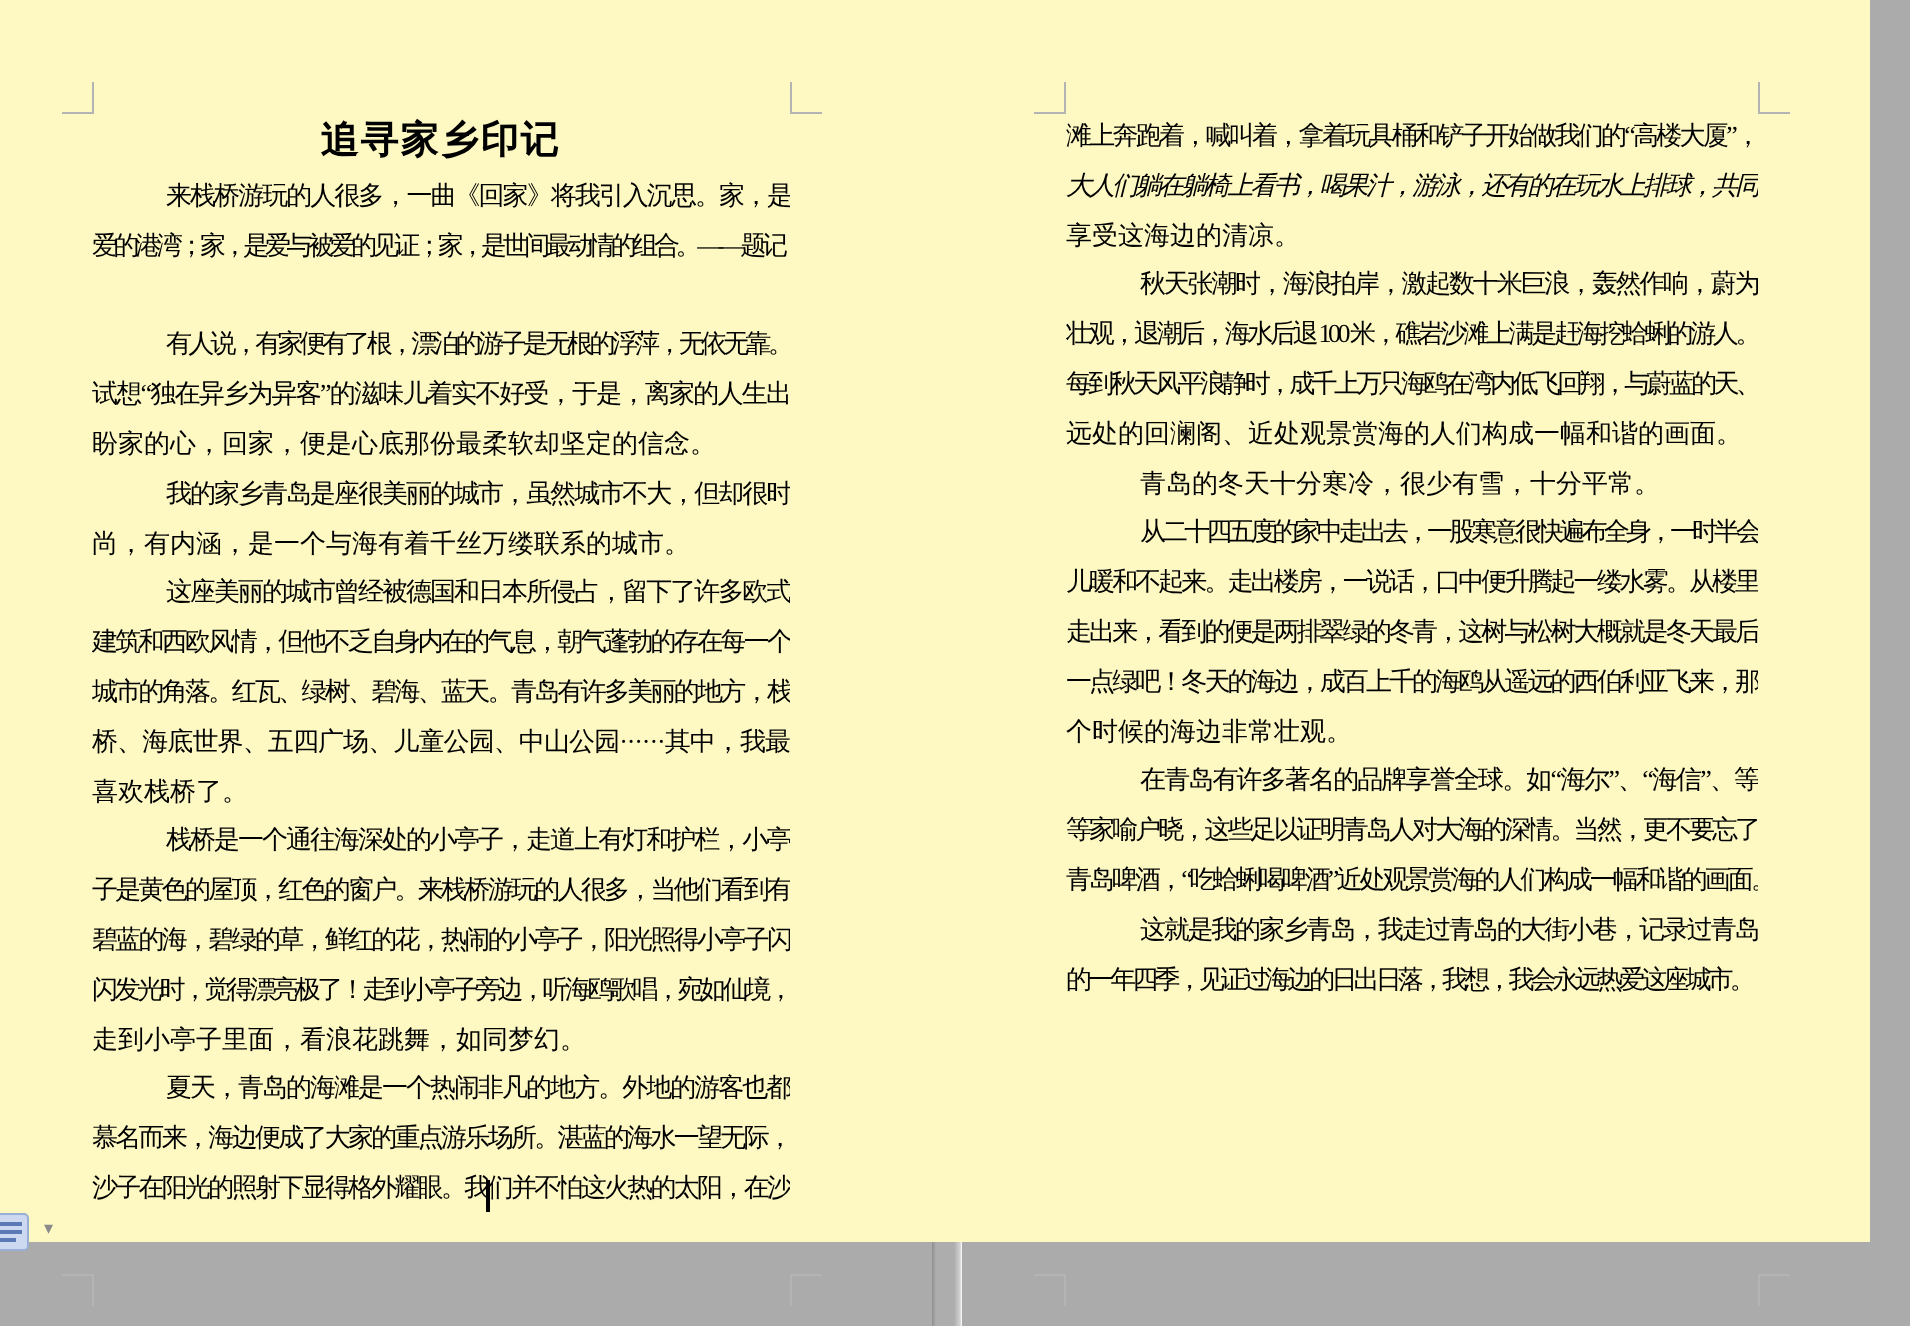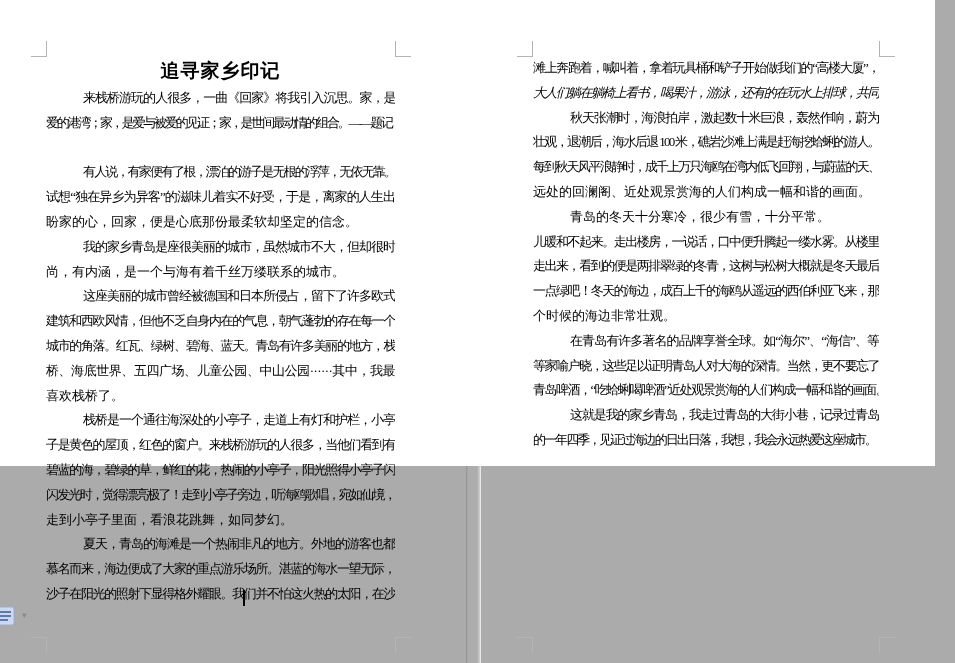--- a/index.html
+++ b/index.html
@@ -12,22 +12,22 @@
     font-family: "Liberation Serif", "DejaVu Serif", serif;
   }
   .canvas {
     position: relative;
     width: 955px;
     height: 663px;
   }
   .page {
     position: absolute;
     top: 0;
-    height: 466px;
-    background: #ffffff;
+    height: 621px;
+    background: #fef9c3;
   }
   .page-1 { left: 0; width: 467px; }
   .page-2 { left: 460px; width: 475px; }
   .page-gap {
     position: absolute;
     top: 0;
     left: 466px;
     width: 15px;
     height: 663px;
     background: linear-gradient(90deg, #8f8f8f 0px, #adadad 2px, #adadad 11px, #d2d2d2 14px, #ffffff 15px);
@@ -154,25 +154,27 @@
   <div class="page page-2">
     <div class="mark tl" style="left:57px; top:41px;"></div>
     <div class="mark tr" style="left:419px; top:41px;"></div>
     <div class="mark bl" style="left:57px; top:637px;"></div>
     <div class="mark br" style="left:419px; top:637px;"></div>
 
     <div class="textcol col-2">
       <div>
           <div class="ln" style="letter-spacing: -1.4871px;">滩上奔跑着，喊叫着，拿着玩具桶和铲子开始做我们的“高楼大厦”，</div>
           <div class="ln" style="letter-spacing: -1.56667px; font-style: italic;">大人们躺在躺椅上看书，喝果汁，游泳，还有的在玩水上排球，共同</div>
+          <div class="ln left">享受这海边的清凉。</div>
           <div class="ln ind" style="letter-spacing: -1.21538px;">秋天张潮时，海浪拍岸，激起数十米巨浪，轰然作响，蔚为</div>
           <div class="ln" style="letter-spacing: -1.77647px;">壮观，退潮后，海水后退 100 米，礁岩沙滩上满是赶海挖蛤蜊的游人。</div>
           <div class="ln" style="letter-spacing: -1.93871px;">每到秋天风平浪静时，成千上万只海鸥在湾内低飞回翔，与蔚蓝的天、</div>
           <div class="ln left">远处的回澜阁、近处观景赏海的人们构成一幅和谐的画面。</div>
           <div class="ln ind left">青岛的冬天十分寒冷，很少有雪，十分平常。</div>
+          <div class="ln ind" style="letter-spacing: -2.06429px;">从二十四五度的家中走出去，一股寒意很快遍布全身，一时半会</div>
           <div class="ln" style="letter-spacing: -1.56667px;">儿暖和不起来。走出楼房，一说话，口中便升腾起一缕水雾。从楼里</div>
           <div class="ln" style="letter-spacing: -1.56667px;">走出来，看到的便是两排翠绿的冬青，这树与松树大概就是冬天最后</div>
           <div class="ln" style="letter-spacing: -1.56667px;">一点绿吧！冬天的海边，成百上千的海鸥从遥远的西伯利亚飞来，那</div>
           <div class="ln left">个时候的海边非常壮观。</div>
           <div class="ln ind" style="letter-spacing: -1.02857px;">在青岛有许多著名的品牌享誉全球。如“海尔”、“海信”、等</div>
           <div class="ln" style="letter-spacing: -1.56667px;">等家喻户晓，这些足以证明青岛人对大海的深情。当然，更不要忘了</div>
           <div class="ln left" style="letter-spacing: -1.4871px;">青岛啤酒，“吃蛤蜊喝啤酒”近处观景赏海的人们构成一幅和谐的画面。</div>
           <div class="ln ind" style="letter-spacing: -1.21538px;">这就是我的家乡青岛，我走过青岛的大街小巷，记录过青岛</div>
           <div class="ln left" style="letter-spacing: -1.93871px;">的一年四季，见证过海边的日出日落，我想，我会永远热爱这座城市。</div>
         </div>

